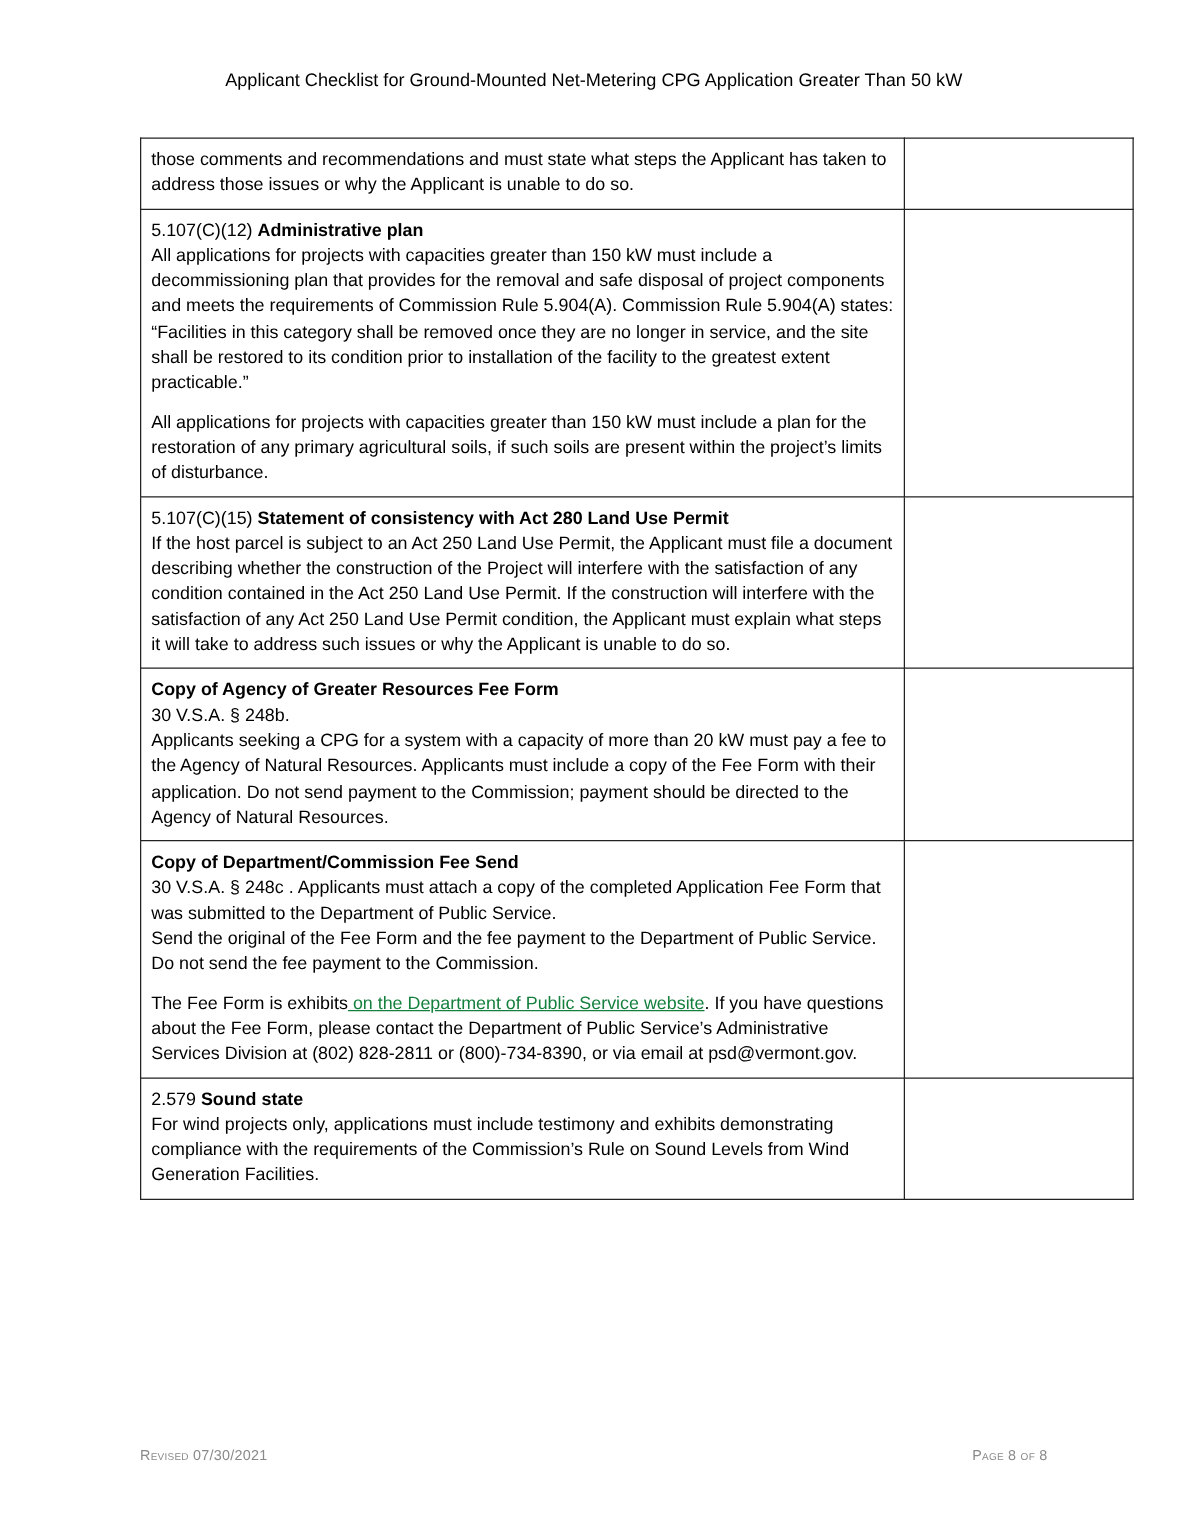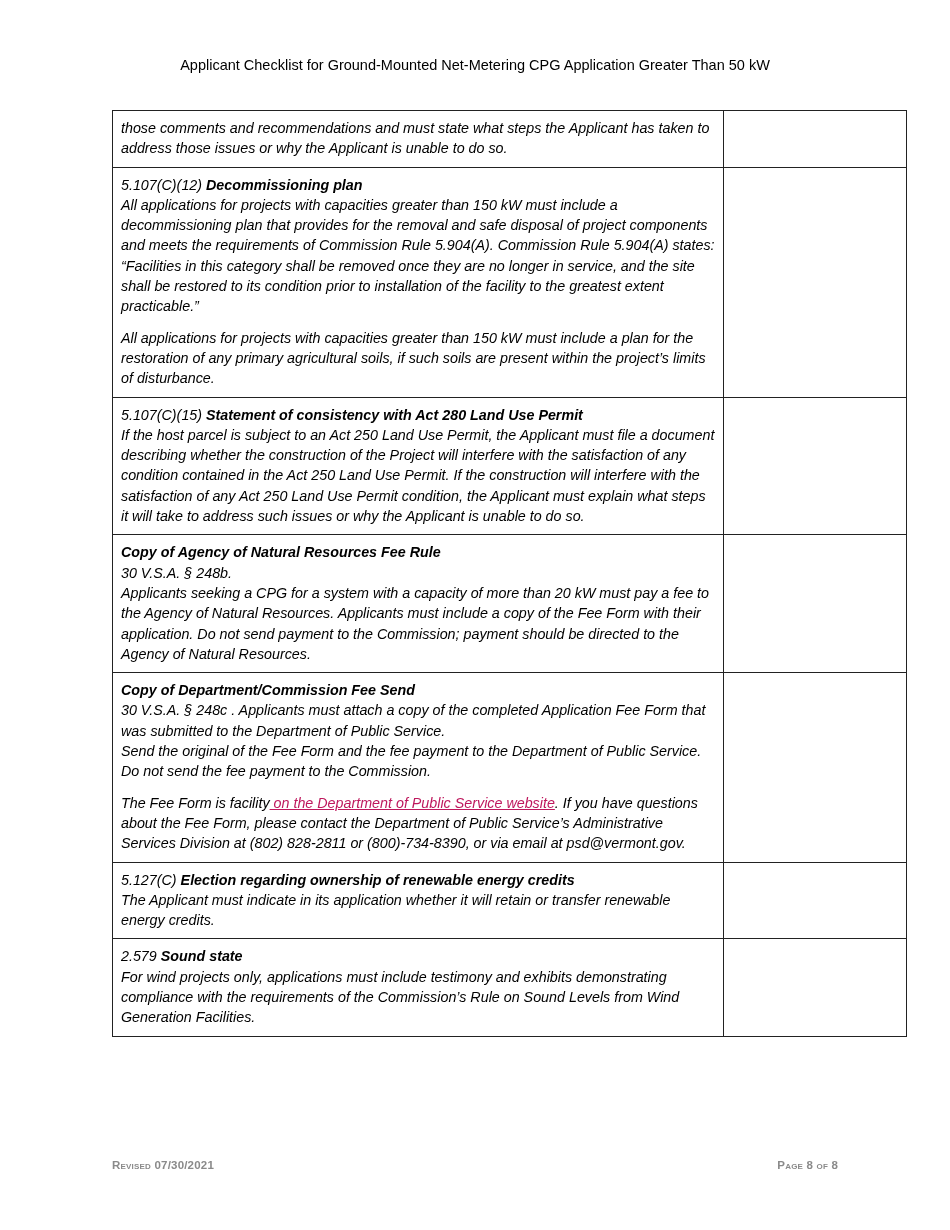--- a/index.html
+++ b/index.html
@@ -40,63 +40,61 @@
     border-collapse: collapse;
     width: 762px;
     table-layout: fixed;
   }
   table.checklist td {
     border: 1px solid #222;
     vertical-align: top;
     padding: 7px 8px 8px 8px;
     font-size: 14.3px;
     line-height: 1.42;
-    font-style: italic;
   }
   td.col-text {
     width: 594px;
   }
   td.col-check {
     width: 166px;
   }
   .para {
     margin: 0 0 0 0;
   }
   .para + .para {
     margin-top: 0;
   }
   .para.spaced {
     margin-top: 11px;
   }
   .bold {
     font-weight: bold;
   }
   .link {
-    color: #be185d;
+    color: #15803d;
     text-decoration: underline;
   }
   .footer {
     position: absolute;
     left: 112px;
     right: 112px;
     top: 1155px;
     height: 20px;
     color: #8a8a8a;
     font-size: 11.5px;
     display: flex;
     justify-content: space-between;
     align-items: center;
     letter-spacing: .2px;
   }
   .smallcaps {
     font-variant: small-caps;
   }
   .footer span {
     white-space: nowrap;
-    font-weight: bold;
   }
 </style>
 </head>
 <body>
 
 <div class="page">
 
   <div class="doc-header">Applicant Checklist for Ground-Mounted Net-Metering CPG Application Greater Than 50 kW</div>
 
   <div class="table-wrap">
@@ -105,61 +103,54 @@
 
         <tr>
           <td class="col-text">
             <p class="para">those comments and recommendations and must state what steps the Applicant has taken to address those issues or why the Applicant is unable to do so.</p>
           </td>
           <td class="col-check"></td>
         </tr>
 
         <tr>
           <td class="col-text">
-            <p class="para"><span>5.107(C)(12) </span><span class="bold">Decommissioning plan</span></p>
+            <p class="para"><span>5.107(C)(12) </span><span class="bold">Administrative plan</span></p>
             <p class="para">All applications for projects with capacities greater than 150 kW must include a decommissioning plan that provides for the removal and safe disposal of project components and meets the requirements of Commission Rule 5.904(A). Commission Rule 5.904(A) states: “Facilities in this category shall be removed once they are no longer in service, and the site shall be restored to its condition prior to installation of the facility to the greatest extent practicable.”</p>
             <p class="para spaced">All applications for projects with capacities greater than 150 kW must include a plan for the restoration of any primary agricultural soils, if such soils are present within the project’s limits of disturbance.</p>
           </td>
           <td class="col-check"></td>
         </tr>
 
         <tr>
           <td class="col-text">
             <p class="para"><span>5.107(C)(15) </span><span class="bold">Statement of consistency with Act 280 Land Use Permit</span></p>
             <p class="para">If the host parcel is subject to an Act 250 Land Use Permit, the Applicant must file a document describing whether the construction of the Project will interfere with the satisfaction of any condition contained in the Act 250 Land Use Permit.  If the construction will interfere with the satisfaction of any Act 250 Land Use Permit condition, the Applicant must explain what steps it will take to address such issues or why the Applicant is unable to do so.</p>
           </td>
           <td class="col-check"></td>
         </tr>
 
         <tr>
           <td class="col-text">
-            <p class="para"><span class="bold">Copy of Agency of Natural Resources Fee Rule</span></p>
+            <p class="para"><span class="bold">Copy of Agency of Greater Resources Fee Form</span></p>
             <p class="para">30 V.S.A. § 248b.</p>
             <p class="para">Applicants seeking a CPG for a system with a capacity of more than 20 kW must pay a fee to the Agency of Natural Resources. Applicants must include a copy of the Fee Form with their application.  Do not send payment to the Commission; payment should be directed to the Agency of Natural Resources.</p>
           </td>
           <td class="col-check"></td>
         </tr>
 
         <tr>
           <td class="col-text">
             <p class="para"><span class="bold">Copy of Department/Commission Fee Send</span></p>
             <p class="para">30 V.S.A. § 248c .  Applicants must attach a copy of the completed Application Fee Form that was submitted to the Department of Public Service.</p>
             <p class="para">Send the original of the Fee Form and the fee payment to the Department of Public Service.  Do not send the fee payment to the Commission.</p>
-            <p class="para spaced"><span>The Fee Form is facility</span><a class="link" href="#"> on the Department of Public Service website</a><span>. If you have questions about the Fee Form, please contact the Department of Public Service’s Administrative Services Division at (802) 828-2811 or (800)-734-8390, or via email at psd@vermont.gov.</span></p>
+            <p class="para spaced"><span>The Fee Form is exhibits</span><a class="link" href="#"> on the Department of Public Service website</a><span>. If you have questions about the Fee Form, please contact the Department of Public Service’s Administrative Services Division at (802) 828-2811 or (800)-734-8390, or via email at psd@vermont.gov.</span></p>
           </td>
           <td class="col-check"></td>
         </tr>
 
-        <tr>
-          <td class="col-text">
-            <p class="para"><span>5.127(C) </span><span class="bold">Election regarding ownership of renewable energy credits</span></p>
-            <p class="para">The Applicant must indicate in its application whether it will retain or transfer renewable energy credits.</p>
-          </td>
-          <td class="col-check"></td>
-        </tr>
 
         <tr>
           <td class="col-text">
             <p class="para"><span>2.579 </span><span class="bold">Sound state</span></p>
             <p class="para">For wind projects only, applications must include testimony and exhibits demonstrating compliance with the requirements of the Commission’s Rule on Sound Levels from Wind Generation Facilities.</p>
           </td>
           <td class="col-check"></td>
         </tr>
 
       </tbody>

